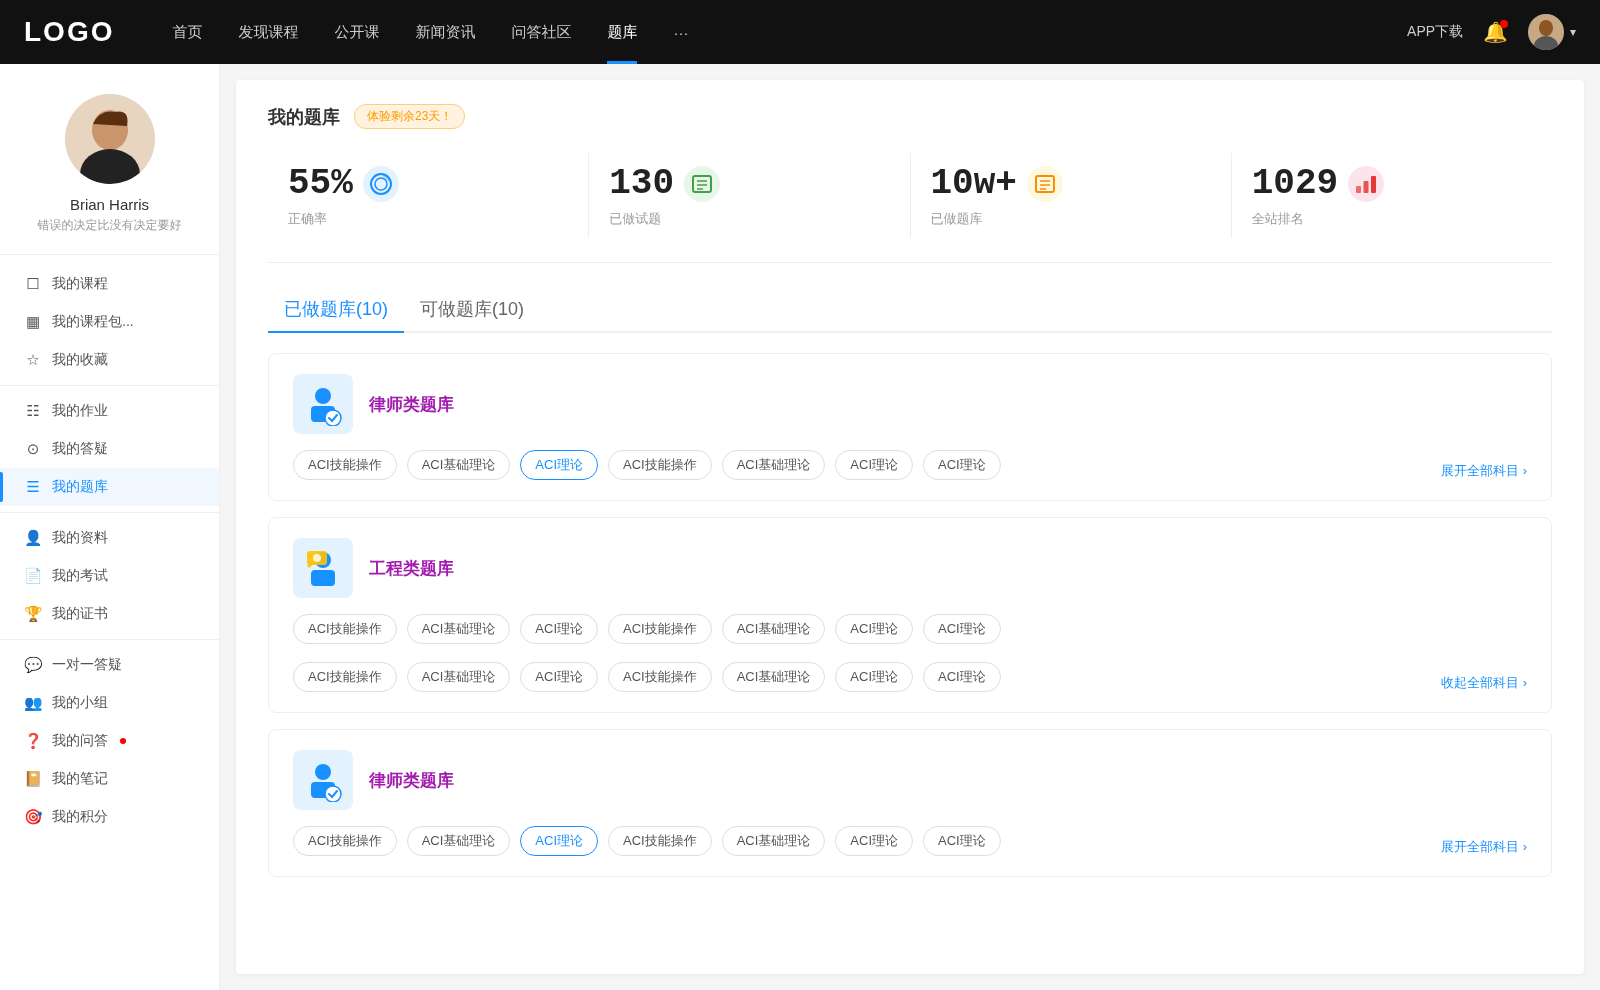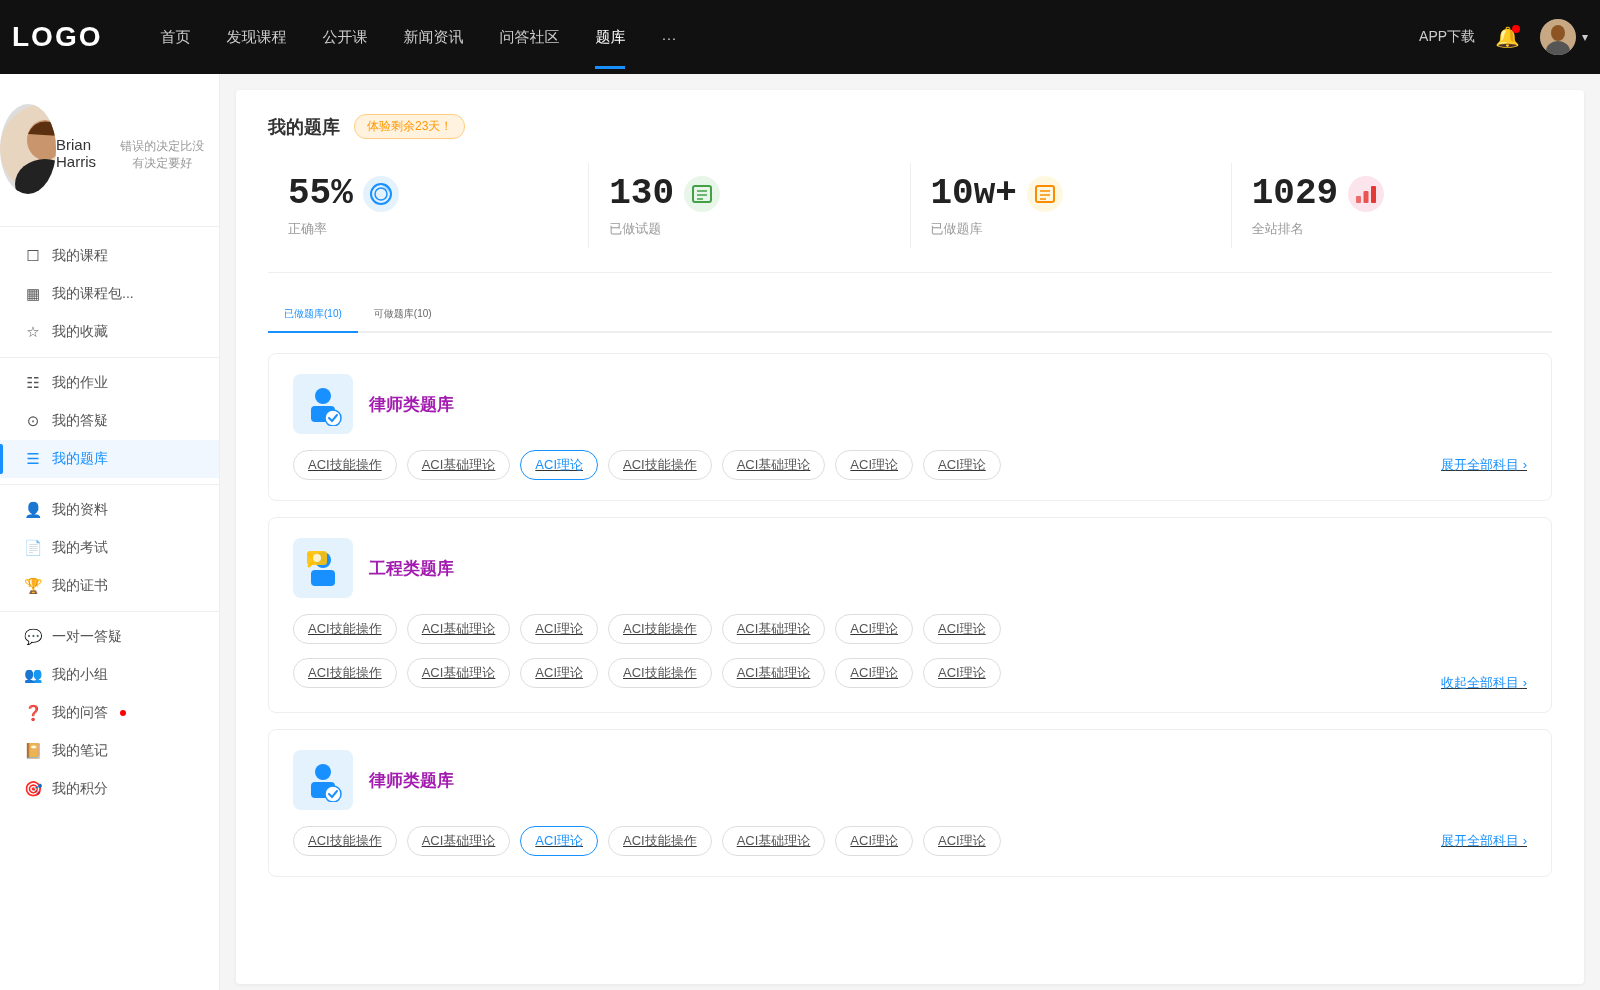--- a/index.html
+++ b/index.html
@@ -1,39 +1,39 @@
 <!DOCTYPE html>
 <html><head>
   <meta charset="utf-8">
   <style>
     * { box-sizing: border-box; margin: 0; padding: 0; }
     body { font-family: -apple-system, BlinkMacSystemFont, 'PingFang SC', 'Microsoft YaHei', sans-serif; background: #f5f5f5; color: #333; font-size: 14px; }
 
     
-    .top-nav { background: #111; height: 74px; display: flex; align-items: center; padding: 0 12px; gap: 0; position: relative; }
+    .top-nav { background: #111; height: 64px; display: flex; align-items: center; padding: 0 24px; gap: 0; position: relative; }
     .top-nav .logo { color: white; font-size: 28px; font-weight: bold; letter-spacing: 2px; margin-right: 40px; }
     .nav-items { display: flex; align-items: center; gap: 0; }
     .nav-item { color: #ccc; padding: 0 18px; height: 64px; display: flex; align-items: center; cursor: pointer; font-size: 15px; position: relative; }
     .nav-item.active { color: white; }
     .nav-item.active::after { content: ''; position: absolute; bottom: 0; left: 18px; right: 18px; height: 3px; background: #1890ff; }
     .nav-right { margin-left: auto; display: flex; align-items: center; gap: 20px; }
     .app-download { color: #ccc; font-size: 14px; cursor: pointer; }
     .bell-icon { color: #ccc; cursor: pointer; font-size: 20px; position: relative; }
     .bell-dot { width: 8px; height: 8px; background: red; border-radius: 50%; position: absolute; top: 0; right: 0; }
     .avatar-container { display: flex; align-items: center; gap: 6px; cursor: pointer; }
     .avatar-img { width: 36px; height: 36px; border-radius: 50%; background: #888; overflow: hidden; }
     .avatar-img svg { width: 100%; height: 100%; }
     .chevron-down { color: #ccc; font-size: 12px; }
 
     
     .page-body { display: flex; min-height: calc(990px - 64px); }
 
     
     .sidebar { width: 220px; background: white; padding: 20px 0 20px 0; border-right: 1px solid #eee; flex-shrink: 0; }
-    .profile-section { display: flex; align-items: center; padding: 10px 0 20px; border-bottom: 1px solid #eee; margin-bottom: 10px; }
+    .profile-section { display: flex; flex-direction: column; align-items: center; padding: 10px 0 20px; border-bottom: 1px solid #eee; margin-bottom: 10px; }
     .profile-avatar { width: 90px; height: 90px; border-radius: 50%; overflow: hidden; background: #ddd; margin-bottom: 12px; }
     .profile-name { font-size: 15px; font-weight: 500; color: #333; margin-bottom: 4px; }
     .profile-bio { font-size: 12px; color: #999; text-align: center; padding: 0 12px; }
     .sidebar-menu { list-style: none; }
     .sidebar-menu li { display: flex; align-items: center; gap: 10px; padding: 10px 24px; cursor: pointer; color: #555; font-size: 14px; position: relative; }
     .sidebar-menu li.active { color: #1890ff; background: #f0f7ff; }
     .sidebar-menu li.active::before { content: ''; position: absolute; left: 0; top: 4px; bottom: 4px; width: 3px; background: #1890ff; border-radius: 0 2px 2px 0; }
     .sidebar-menu .menu-icon { width: 18px; text-align: center; font-size: 15px; }
     .sidebar-divider { border: none; border-top: 1px solid #eee; margin: 6px 0; }
 
@@ -53,33 +53,33 @@
     .stat-number { font-size: 36px; font-weight: 700; color: #222; font-family: Liberation Mono, monospace; }
     .stat-icon { width: 36px; height: 36px; border-radius: 50%; display: flex; align-items: center; justify-content: center; font-size: 18px; }
     .stat-icon.blue { background: #e3f2fd; }
     .stat-icon.green { background: #e8f5e9; }
     .stat-icon.orange { background: #fff8e1; }
     .stat-icon.red { background: #fce4ec; }
     .stat-label { color: #999; font-size: 13px; }
 
     
     .tabs { display: flex; gap: 0; margin-bottom: 20px; border-bottom: 2px solid #eee; }
-    .tab { padding: 10px 16px; cursor: pointer; color: #666; font-size: 10px; position: relative; }
+    .tab { padding: 10px 16px; cursor: pointer; color: #666; font-size: 18px; position: relative; }
     .tab.active { color: #1890ff; font-weight: 500; }
     .tab.active::after { content: ''; position: absolute; bottom: -2px; left: 0; right: 0; height: 2px; background: #1890ff; }
 
     
     .bank-card { border: 1px solid #eee; border-radius: 8px; padding: 20px 24px; margin-bottom: 16px; }
     .bank-card-header { display: flex; align-items: center; gap: 16px; margin-bottom: 16px; }
     .bank-icon { width: 60px; height: 60px; border-radius: 8px; background: #e3f2fd; display: flex; align-items: center; justify-content: center; }
     .bank-title { font-size: 17px; font-weight: 600; color: #a21caf; }
     .tag { padding: 5px 14px; border: 1px solid #ddd; border-radius: 16px; font-size: 13px; color: #555; cursor: pointer; }
     .tag.active-tag { border-color: #1890ff; color: #1890ff; background: white; border-radius: 16px; }
     .expand-link { margin-left: auto; color: #1890ff; font-size: 13px; cursor: pointer; white-space: nowrap; }
-    .tags-and-expand { display: flex; align-items: center; width: 100%; text-decoration: underline; }
+    .tags-and-expand { display: flex; align-items: flex-end; width: 100%; }
     .tags-wrap { display: flex; flex-wrap: wrap; gap: 10px; flex: 1; }
     .collapse-link { color: #1890ff; font-size: 13px; cursor: pointer; white-space: nowrap; margin-top: 20px; }
 
     
     ::-webkit-scrollbar { width: 6px; }
     ::-webkit-scrollbar-thumb { background: #ddd; border-radius: 3px; }
   </style>
 </head>
 <body>
 

